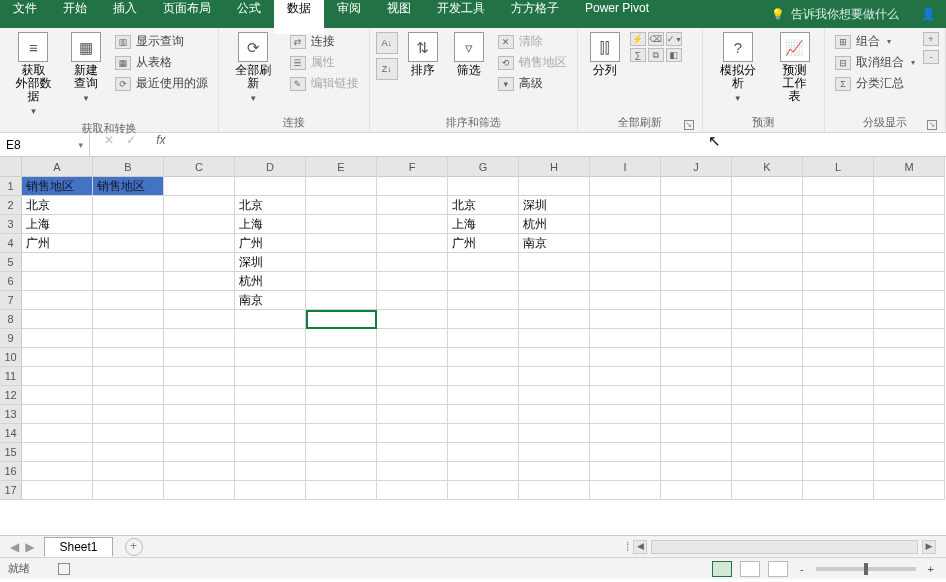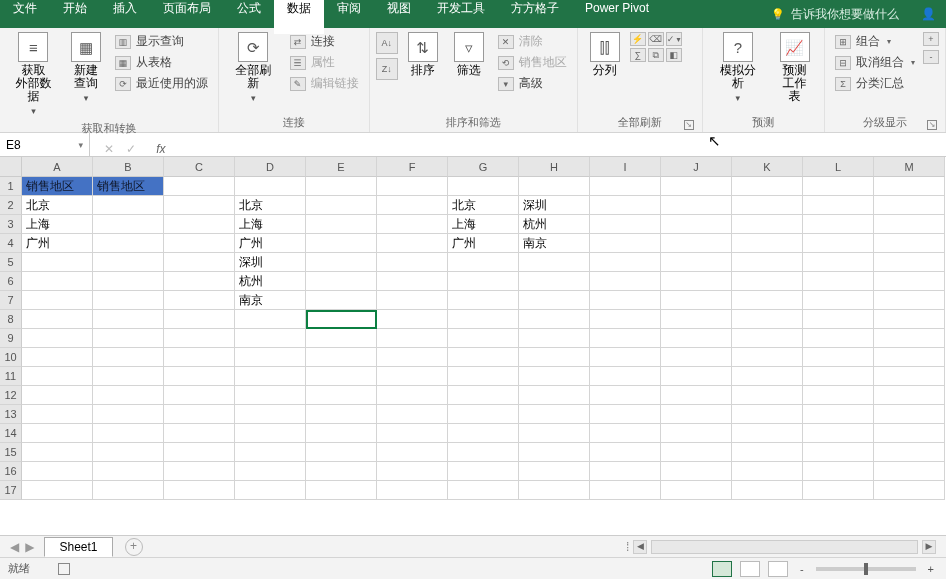--- a/index.html
+++ b/index.html
@@ -18,21 +18,21 @@
   .launcher { position: absolute; right: 2px; bottom: 2px; width: 10px; height: 10px; border: 1px solid #888; font-size: 8px; line-height: 7px; text-align: center; color: #888; }
   .big-btn { display: flex; flex-direction: column; align-items: center; gap: 2px; padding: 2px 6px; cursor: pointer; text-align: center; line-height: 13px; }
   .big-btn .icn { width: 30px; height: 30px; border: 1px solid #999; background: #fff; display:flex; align-items:center; justify-content:center; font-size:15px; color:#555;}
   .big-btn .drop { font-size: 9px; color: #555; }
   .stack { display: flex; flex-direction: column; gap: 2px; padding-top: 2px; }
   .small-btn { display: flex; align-items: center; gap: 5px; padding: 1px 4px; cursor: pointer; white-space: nowrap; color: #444; }
   .small-btn.disabled { color: #aaa; }
   .small-icn { width: 16px; height: 14px; background: #e8e8e8; border: 1px solid #bbb; display:inline-flex; align-items:center; justify-content:center; font-size:9px; color:#666; }
   .mini-drop { font-size: 8px; color: #666; margin-left: 2px; }
 
-  .namebox-row { display: flex; align-items: flex-end; height: 24px; border-bottom: 1px solid #ccc; background:#fff; }
+  .namebox-row { display: flex; align-items: flex-start; height: 24px; border-bottom: 1px solid #ccc; background:#fff; }
   .name-box { width: 90px; border-right: 1px solid #ccc; padding: 0 6px; display:flex; justify-content:space-between; align-items:center; height:100%; font-size:12px; }
   .name-box .dd { color:#777; font-size:9px; }
   .fx-btns { display: flex; align-items:center; gap: 12px; padding: 0 14px; color: #bbb; }
   .fx-btns span { cursor:pointer; }
   .fx-label { font-style: italic; color:#666; padding: 0 6px; }
   .formula-input { flex:1; height:100%; border:none; outline:none; padding:0 6px; }
 
   .sheet-area { position: relative; height: 378px; display:flex; }
   .rowhdr-col { width: 22px; }
   .corner { width: 22px; height: 20px; background: #e6e6e6; border-right:1px solid #ccc; border-bottom:1px solid #ccc; }

